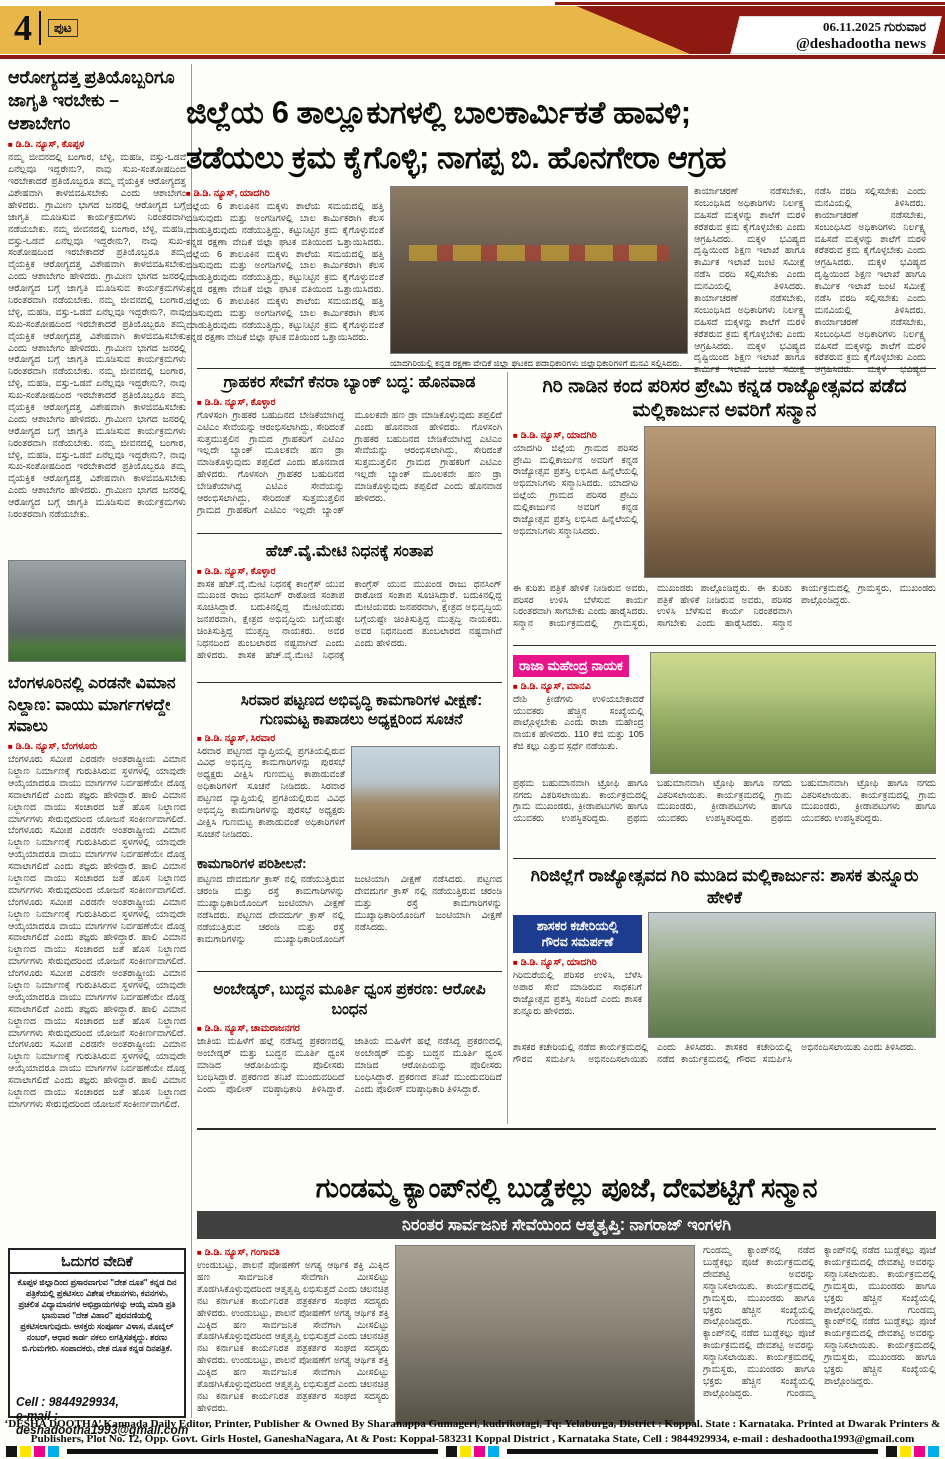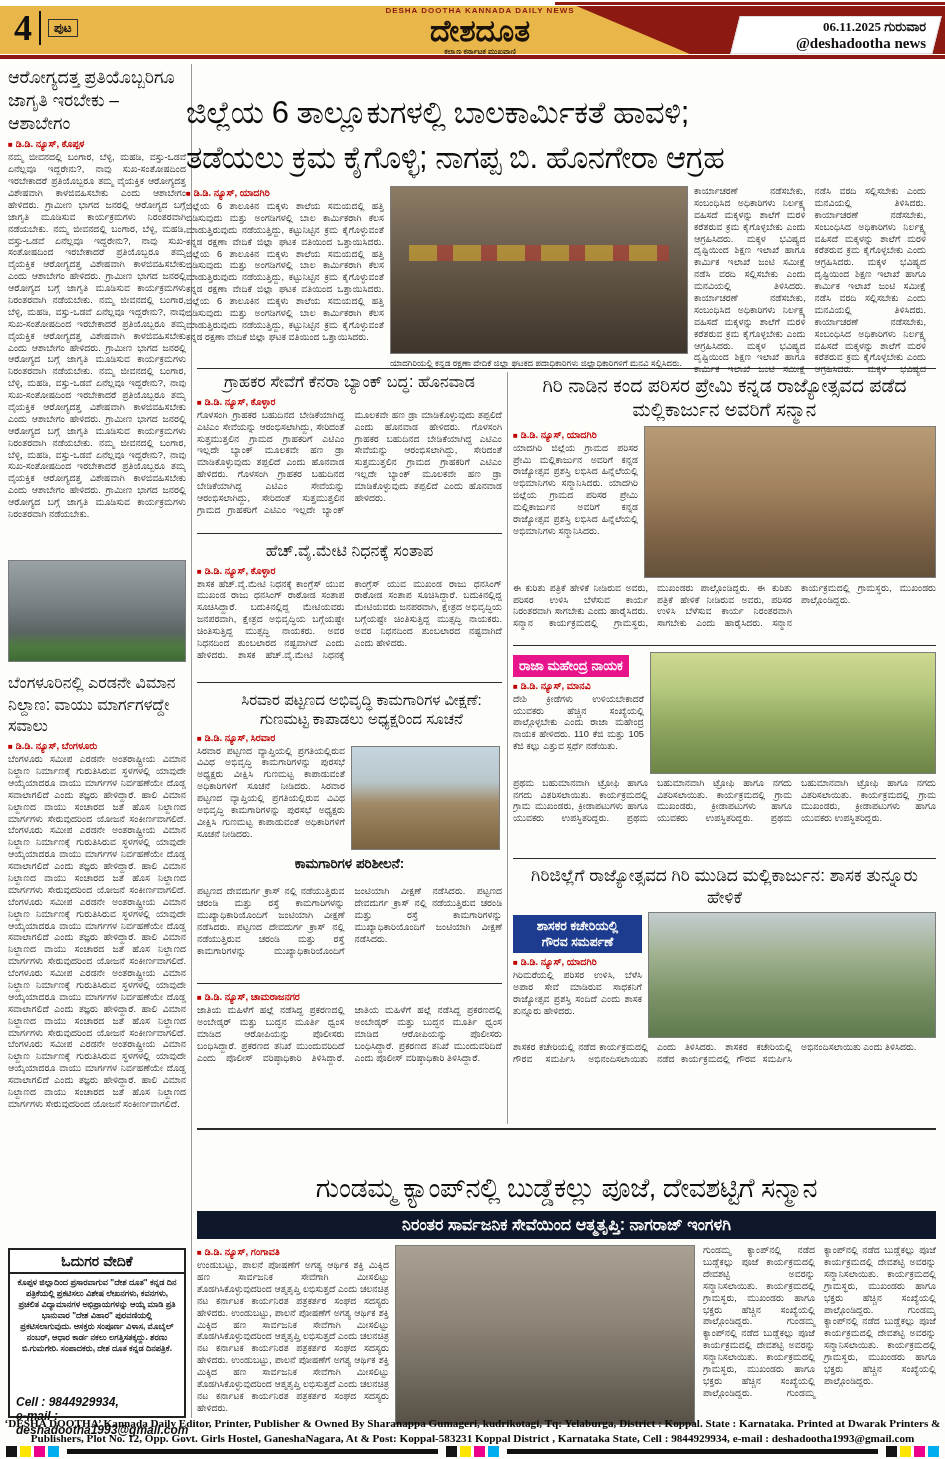--- a/index.html
+++ b/index.html
@@ -20,21 +20,21 @@
   .mast-center .tiny{font-size:8px;font-weight:bold;color:#8c1a12;letter-spacing:1px;}
   .mast-center .logo{font-size:30px;font-weight:bold;color:#1a1208;line-height:32px;}
   .mast-center .tag{font-size:7.5px;font-weight:bold;color:#3a2a10;}
   .datebox{position:absolute;right:8px;top:16px;width:200px;height:36px;background:#fff;
            transform:skewX(-14deg);border:1px solid #ddd;}
   .datebox-in{transform:skewX(14deg);text-align:right;padding:2px 10px 0 0;
               font-family:"Liberation Serif",serif;font-weight:bold;}
   .datebox-in .d1{font-size:13px;}
   .datebox-in .d2{font-size:15px;}
   
-  .hl{font-weight:normal;color:#0c0c0c;}
+  .hl{font-weight:bold;color:#0c0c0c;}
   .byline{color:#c00000;font-weight:bold;font-size:9.5px;margin:3px 0 2px 0;}
   .byline .sq{color:#c00000;font-size:8px;margin-right:3px;}
   .body{font-size:9.3px;line-height:1.28;text-align:justify;overflow:hidden;color:#1c1c1c;}
   .rule-h{background:#2b2b2b;height:1px;}
   .rule-v{position:absolute;width:1px;background:#9a9a9a;}
   .photo{border:1px solid #7c7c7c;box-sizing:border-box;}
   
   .leftcol{position:absolute;left:8px;top:66px;width:178px;}
   .leftcol .hl1{font-size:17.5px;line-height:1.32;}
   .leftcol .body1{height:400px;margin-top:2px;}
@@ -65,21 +65,21 @@
   
   .midcol{position:absolute;left:197px;top:372px;width:305px;}
   .midcol .hlm{font-size:16px;text-align:center;line-height:1.3;}
   .midcol .cols2{column-count:2;column-gap:10px;}
   .mid-bank-body{height:116px;}
   .mid-meti-body{height:96px;}
   .sira-row{display:flex;gap:6px;margin-top:2px;}
   .sira-text{width:148px;height:104px;}
   .photo-sira{width:149px;height:104px;
     background:linear-gradient(180deg,#c6d6de 0%,#b8c6cc 34%,#a08a68 55%,#8d7450 80%,#7b6443 100%);}
-  .subhead{font-size:13.5px;font-weight:bold;line-height:1.3;margin:5px 0 14px 0;text-align:center;}
+  .subhead{font-size:13.5px;font-weight:bold;line-height:1.3;margin:5px 0 2px 0;}
   .mid-sira-body2{height:90px;}
   .mid-amb-body{height:86px;}
   
   .rightcol{position:absolute;left:513px;top:374px;width:423px;}
   .rightcol .hlr1{font-size:19px;text-align:center;line-height:1.28;}
   .r-row{display:flex;gap:6px;margin-top:3px;}
   .r-side{flex:1;}
   .photo-raj{width:292px;height:152px;flex:none;
     background:linear-gradient(180deg,#b79a76 0%,#a3835f 40%,#7d6246 75%,#64503a 100%);}
   .r-bottom{column-count:3;column-gap:9px;margin-top:4px;}
@@ -93,21 +93,21 @@
   .hlr3{font-size:17px;text-align:center;line-height:1.3;}
   .bluebox{background:#1d3c8f;color:#fff;font-weight:bold;font-size:12.5px;padding:3px 6px;
            text-align:center;line-height:1.3;margin-top:3px;}
   .photo-tun{width:288px;height:126px;flex:none;
     background:linear-gradient(180deg,#c3cdd0 0%,#9fb08f 35%,#7d9468 65%,#5f7a4e 100%);}
   .tun-bottom{height:48px;}
   
   .bottomrule{position:absolute;left:197px;top:1128px;width:739px;height:2px;background:#2b2b2b;}
   .bottom{position:absolute;left:197px;top:1134px;width:739px;}
   .bottom .hlb{font-size:27px;text-align:center;line-height:1.3;letter-spacing:-.5px;margin-top:37px;}
-  .strap{background:#0f172a;color:#fff;font-weight:bold;font-size:16px;text-align:center;
+  .strap{background:#404040;color:#fff;font-weight:bold;font-size:16px;text-align:center;
          padding:5px 0;margin-top:5px;}
   .bot-row{position:relative;height:186px;margin-top:4px;}
   .bot-left{position:absolute;left:0;top:0;width:192px;height:186px;}
   .bot-left .body{height:164px;}
   .bot-photo{position:absolute;left:198px;top:2px;width:300px;height:180px;
     background:linear-gradient(180deg,#a9a293 0%,#8f887a 40%,#6f685c 75%,#565046 100%);}
   .bot-right{position:absolute;left:506px;top:2px;width:233px;height:184px;}
   .bot-right .body{height:184px;column-count:2;column-gap:9px;}
   
   .footer{position:absolute;left:0;top:1416px;width:945px;text-align:center;
@@ -125,25 +125,20 @@
 
   <div class="masthead">
     <div class="mast-yellow"></div>
     <div class="mast-maroon"></div>
     <div class="mast-topline"></div>
     <div class="pagenum">
       <span class="num">4</span>
       <span class="bar"></span>
       <span class="lbl">ಪುಟ</span>
     </div>
-    <div class="mast-center">
-      <div class="tiny">DESHA DOOTHA KANNADA DAILY NEWS</div>
-      <div class="logo">ದೇಶದೂತ</div>
-      <div class="tag">ಕಲ್ಯಾಣ ಕರ್ನಾಟಕ ಮುಖವಾಣಿ</div>
-    </div>
     <div class="datebox">
       <div class="datebox-in">
         <div class="d1">06.11.2025 ಗುರುವಾರ</div>
         <div class="d2">@deshadootha news</div>
       </div>
     </div>
     <div class="mast-botline"></div>
   </div>
 
   <div class="leftcol">
@@ -203,20 +198,21 @@
     <div class="byline"><span class="sq">■</span><span>ಡಿ.ಡಿ. ನ್ಯೂಸ್, ಸಿರವಾರ</span></div>
     <div class="sira-row">
       <div class="body sira-text">ಸಿರವಾರ ಪಟ್ಟಣದ ವ್ಯಾಪ್ತಿಯಲ್ಲಿ ಪ್ರಗತಿಯಲ್ಲಿರುವ ವಿವಿಧ ಅಭಿವೃದ್ಧಿ ಕಾಮಗಾರಿಗಳನ್ನು ಪುರಸಭೆ ಅಧ್ಯಕ್ಷರು ವೀಕ್ಷಿಸಿ ಗುಣಮಟ್ಟ ಕಾಪಾಡುವಂತೆ ಅಧಿಕಾರಿಗಳಿಗೆ ಸೂಚನೆ ನೀಡಿದರು. ಸಿರವಾರ ಪಟ್ಟಣದ ವ್ಯಾಪ್ತಿಯಲ್ಲಿ ಪ್ರಗತಿಯಲ್ಲಿರುವ ವಿವಿಧ ಅಭಿವೃದ್ಧಿ ಕಾಮಗಾರಿಗಳನ್ನು ಪುರಸಭೆ ಅಧ್ಯಕ್ಷರು ವೀಕ್ಷಿಸಿ ಗುಣಮಟ್ಟ ಕಾಪಾಡುವಂತೆ ಅಧಿಕಾರಿಗಳಿಗೆ ಸೂಚನೆ ನೀಡಿದರು.</div>
       <div class="photo photo-sira"></div>
     </div>
     <div class="subhead">ಕಾಮಗಾರಿಗಳ ಪರಿಶೀಲನೆ:</div>
     <div class="body cols2 mid-sira-body2">ಪಟ್ಟಣದ ದೇವದುರ್ಗ ಕ್ರಾಸ್ ನಲ್ಲಿ ನಡೆಯುತ್ತಿರುವ ಚರಂಡಿ ಮತ್ತು ರಸ್ತೆ ಕಾಮಗಾರಿಗಳನ್ನು ಮುಖ್ಯಾಧಿಕಾರಿಯೊಂದಿಗೆ ಜಂಟಿಯಾಗಿ ವೀಕ್ಷಣೆ ನಡೆಸಿದರು. ಪಟ್ಟಣದ ದೇವದುರ್ಗ ಕ್ರಾಸ್ ನಲ್ಲಿ ನಡೆಯುತ್ತಿರುವ ಚರಂಡಿ ಮತ್ತು ರಸ್ತೆ ಕಾಮಗಾರಿಗಳನ್ನು ಮುಖ್ಯಾಧಿಕಾರಿಯೊಂದಿಗೆ ಜಂಟಿಯಾಗಿ ವೀಕ್ಷಣೆ ನಡೆಸಿದರು. ಪಟ್ಟಣದ ದೇವದುರ್ಗ ಕ್ರಾಸ್ ನಲ್ಲಿ ನಡೆಯುತ್ತಿರುವ ಚರಂಡಿ ಮತ್ತು ರಸ್ತೆ ಕಾಮಗಾರಿಗಳನ್ನು ಮುಖ್ಯಾಧಿಕಾರಿಯೊಂದಿಗೆ ಜಂಟಿಯಾಗಿ ವೀಕ್ಷಣೆ ನಡೆಸಿದರು.</div>
 
     <div class="rule-h" style="margin:7px 0;"></div>
 
+    <div class="hl hlm" style="font-size:15.5px;">ಅಂಬೇಡ್ಕರ್, ಬುದ್ಧನ ಮೂರ್ತಿ ಧ್ವಂಸ ಪ್ರಕರಣ: ಆರೋಪಿ ಬಂಧನ</div>
     <div class="byline"><span class="sq">■</span><span>ಡಿ.ಡಿ. ನ್ಯೂಸ್, ಚಾಮರಾಜನಗರ</span></div>
     <div class="body cols2 mid-amb-body">ಜಾತಿಯ ಮಹಿಳೆಗೆ ಹಲ್ಲೆ ನಡೆಸಿದ್ದ ಪ್ರಕರಣದಲ್ಲಿ ಅಂಬೇಡ್ಕರ್ ಮತ್ತು ಬುದ್ಧನ ಮೂರ್ತಿ ಧ್ವಂಸ ಮಾಡಿದ ಆರೋಪಿಯನ್ನು ಪೊಲೀಸರು ಬಂಧಿಸಿದ್ದಾರೆ. ಪ್ರಕರಣದ ತನಿಖೆ ಮುಂದುವರಿದಿದೆ ಎಂದು ಪೊಲೀಸ್ ವರಿಷ್ಠಾಧಿಕಾರಿ ತಿಳಿಸಿದ್ದಾರೆ. ಜಾತಿಯ ಮಹಿಳೆಗೆ ಹಲ್ಲೆ ನಡೆಸಿದ್ದ ಪ್ರಕರಣದಲ್ಲಿ ಅಂಬೇಡ್ಕರ್ ಮತ್ತು ಬುದ್ಧನ ಮೂರ್ತಿ ಧ್ವಂಸ ಮಾಡಿದ ಆರೋಪಿಯನ್ನು ಪೊಲೀಸರು ಬಂಧಿಸಿದ್ದಾರೆ. ಪ್ರಕರಣದ ತನಿಖೆ ಮುಂದುವರಿದಿದೆ ಎಂದು ಪೊಲೀಸ್ ವರಿಷ್ಠಾಧಿಕಾರಿ ತಿಳಿಸಿದ್ದಾರೆ.</div>
 
   </div>
 
   <div class="rule-v" style="left:507px;top:372px;height:752px;"></div>
 
   <div class="rightcol">
 
     <div class="hl hlr1">ಗಿರಿ ನಾಡಿನ ಕಂದ ಪರಿಸರ ಪ್ರೇಮಿ ಕನ್ನಡ ರಾಜ್ಯೋತ್ಸವದ ಪಡೆದ ಮಲ್ಲಿಕಾರ್ಜುನ ಅವರಿಗೆ ಸನ್ಮಾನ</div>

